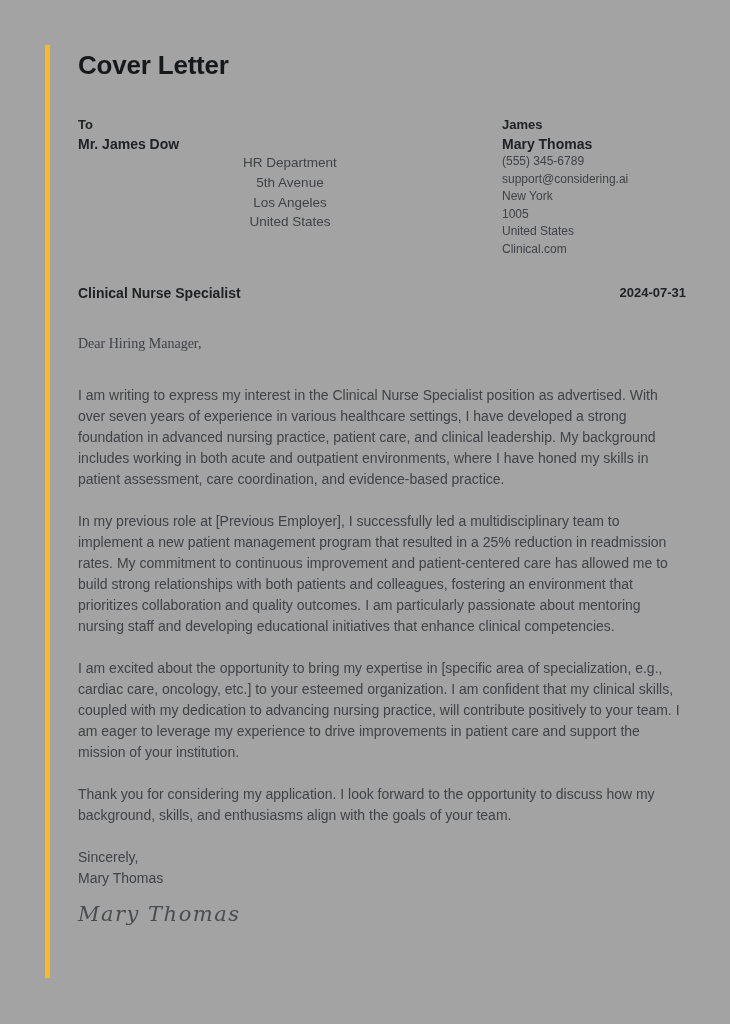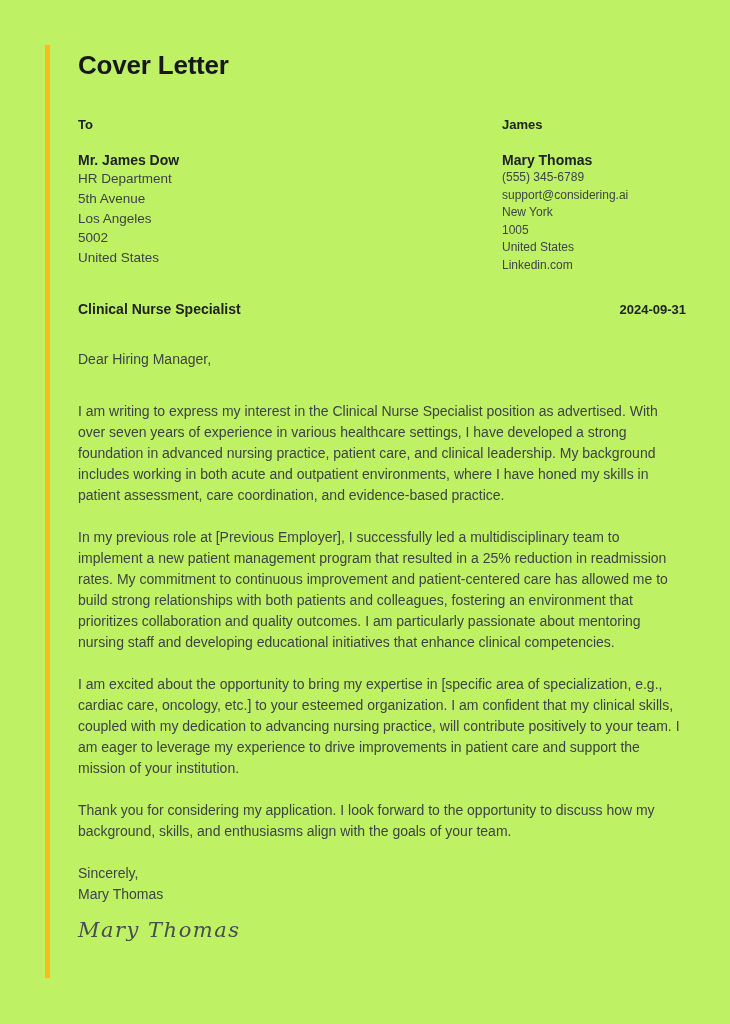--- a/index.html
+++ b/index.html
@@ -8,21 +8,21 @@
     font-family: "Liberation Sans", sans-serif;
     width: 730px;
     height: 1024px;
     position: relative;
     overflow: hidden;
     color: #3f4246;
   }
   .page {
     width: 730px;
     height: 1024px;
-    background: #bef264;
+    background: #a3a3a3;
     position: relative;
   }
   .accent-bar {
     position: absolute;
     left: 45px;
     top: 45px;
     width: 5px;
     height: 933px;
     background: #FBBA25;
   }
@@ -49,56 +49,58 @@
   .addr-label {
     font-size: 13px;
     font-weight: 700;
     color: #202225;
     line-height: 14px;
   }
   .addr-name {
     font-size: 14px;
     font-weight: 700;
     color: #202225;
-    margin-top: 19px;
+    margin-top: 3px;
     line-height: 18px;
   }
   .col-to .addr-line {
     font-size: 13.5px;
     line-height: 19.8px;
     color: #3f4246;
+    text-align: center;
   }
   .col-to .addr-line:first-of-type { margin-top: 2px; }
   .col-from .addr-line {
     font-size: 12px;
     line-height: 17.6px;
     color: #3f4246;
   }
   .col-from .addr-line:first-of-type { margin-top: 3px; }
   .job-row {
     display: flex;
     justify-content: space-between;
-    align-items: flex-end;
+    align-items: flex-start;
     margin-top: 26px;
   }
   .job-title {
     font-size: 14px;
     font-weight: 700;
     color: #202225;
   }
   .job-date {
     font-size: 13px;
     font-weight: 700;
     color: #202225;
   }
   .salutation {
     margin-top: 32px;
     font-size: 14px;
     line-height: 21px;
     color: #3f4246;
+    font-family: Liberation Serif, serif;
   }
   .body-paragraph {
     margin-top: 31px;
     margin-bottom: 21px;
     font-size: 14px;
     line-height: 21px;
     color: #3f4246;
     text-align: left;
   }
   .body-paragraph + .body-paragraph { margin-top: 8px; }
@@ -128,40 +130,39 @@
     <h1 class="doc-title">Cover Letter</h1>
 
     <div class="address-row">
 
       <div class="col-to">
         <div class="addr-label">To</div>
         <div class="addr-name">Mr. James Dow</div>
         <div class="addr-line">HR Department</div>
         <div class="addr-line">5th Avenue</div>
         <div class="addr-line">Los Angeles</div>
-        <div class="addr-line">5002</div>
         <div class="addr-line">United States</div>
       </div>
 
       <div class="col-from">
         <div class="addr-label">James</div>
         <div class="addr-name">Mary Thomas</div>
         <div class="addr-line">(555) 345-6789</div>
         <div class="addr-line">support@considering.ai</div>
         <div class="addr-line">New York</div>
         <div class="addr-line">1005</div>
         <div class="addr-line">United States</div>
-        <div class="addr-line">Linkedin.com</div>
+        <div class="addr-line">Clinical.com</div>
       </div>
 
     </div>
 
     <div class="job-row">
       <div class="job-title">Clinical Nurse Specialist</div>
-      <div class="job-date">2024-09-31</div>
+      <div class="job-date">2024-07-31</div>
     </div>
 
     <div class="salutation">Dear Hiring Manager,</div>
 
     <p class="body-paragraph">I am writing to express my interest in the Clinical Nurse Specialist position as advertised. With over seven years of experience in various healthcare settings, I have developed a strong foundation in advanced nursing practice, patient care, and clinical leadership. My background includes working in both acute and outpatient environments, where I have honed my skills in patient assessment, care coordination, and evidence-based practice.</p>
     <p class="body-paragraph">In my previous role at [Previous Employer], I successfully led a multidisciplinary team to implement a new patient management program that resulted in a 25% reduction in readmission rates. My commitment to continuous improvement and patient-centered care has allowed me to build strong relationships with both patients and colleagues, fostering an environment that prioritizes collaboration and quality outcomes. I am particularly passionate about mentoring nursing staff and developing educational initiatives that enhance clinical competencies.</p>
     <p class="body-paragraph">I am excited about the opportunity to bring my expertise in [specific area of specialization, e.g., cardiac care, oncology, etc.] to your esteemed organization. I am confident that my clinical skills, coupled with my dedication to advancing nursing practice, will contribute positively to your team. I am eager to leverage my experience to drive improvements in patient care and support the mission of your institution.</p>
     <p class="body-paragraph">Thank you for considering my application. I look forward to the opportunity to discuss how my background, skills, and enthusiasms align with the goals of your team.</p>
 
     <div class="closing-block">

